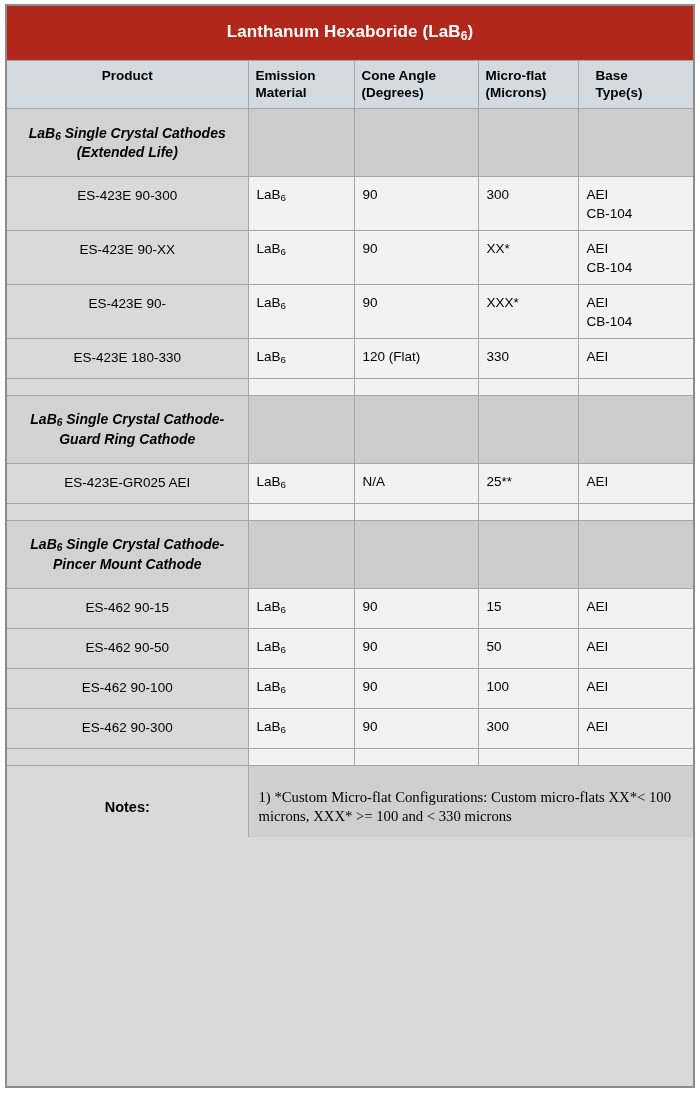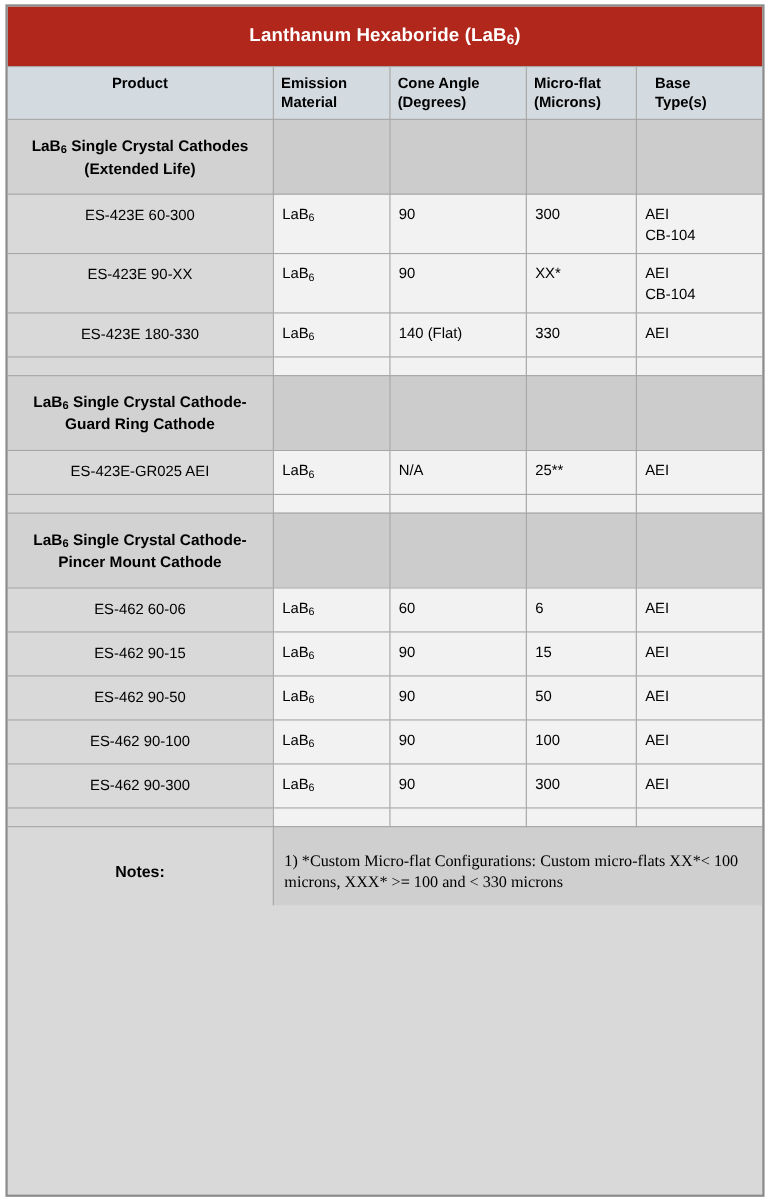--- a/index.html
+++ b/index.html
@@ -89,20 +89,21 @@
     padding: 4px 8px;
   }
   tr.section-row td.sec-label {
     text-align: center;
     vertical-align: middle;
     font-weight: bold;
     font-size: 14px;
     line-height: 1.30;
     color: #000000;
     background: #d2d2d2;
+    font-style: italic;
   }
 
   
   tr.data-row td {
     background: #f2f2f2;
     font-size: 13.5px;
     color: #000000;
     vertical-align: top;
     padding: 8px 8px 6px 8px;
     line-height: 1.44;
@@ -190,37 +191,44 @@
             </td>
           </tr>
       <tr class="section-row">
             <td class="sec-label"><span>LaB</span><sub>6</sub><span> Single Crystal Cathodes (Extended Life)</span></td>
             <td class=""></td>
             <td class=""></td>
             <td class=""></td>
             <td class=""></td>
           </tr>
           <tr class="data-row r-tall">
-            <td class="d-product">ES-423E 60-300</td>
+            <td class="d-product">ES-423E 90-300</td>
             <td><span>LaB</span><sub>6</sub></td>
             <td>90</td>
             <td>300</td>
             <td>AEI<br>CB-104</td>
           </tr>
           <tr class="data-row r-tall">
             <td class="d-product">ES-423E 90-XX</td>
             <td><span>LaB</span><sub>6</sub></td>
             <td>90</td>
             <td>XX*</td>
             <td>AEI<br>CB-104</td>
           </tr>
           <tr class="data-row r-tall">
+            <td class="d-product">ES-423E 90-</td>
+            <td><span>LaB</span><sub>6</sub></td>
+            <td>90</td>
+            <td>XXX*</td>
+            <td>AEI<br>CB-104</td>
+          </tr>
+          <tr class="data-row r-tall">
             <td class="d-product">ES-423E 180-330</td>
             <td><span>LaB</span><sub>6</sub></td>
-            <td>140 (Flat)</td>
+            <td>120 (Flat)</td>
             <td>330</td>
             <td>AEI</td>
           </tr>
           <tr class="spacer-row">
             <td class="d-product"></td>
             <td class=""></td>
             <td class=""></td>
             <td class=""></td>
             <td class=""></td>
           </tr>
@@ -244,27 +252,20 @@
             <td class=""></td>
             <td class=""></td>
             <td class=""></td>
           </tr>
           <tr class="section-row">
             <td class="sec-label"><span>LaB</span><sub>6</sub><span> Single Crystal Cathode- Pincer Mount Cathode</span></td>
             <td class=""></td>
             <td class=""></td>
             <td class=""></td>
             <td class=""></td>
-          </tr>
-          <tr class="data-row r-tall">
-            <td class="d-product">ES-462 60-06</td>
-            <td><span>LaB</span><sub>6</sub></td>
-            <td>60</td>
-            <td>6</td>
-            <td>AEI</td>
           </tr>
           <tr class="data-row r-tall">
             <td class="d-product">ES-462 90-15</td>
             <td><span>LaB</span><sub>6</sub></td>
             <td>90</td>
             <td>15</td>
             <td>AEI</td>
           </tr>
           <tr class="data-row r-tall">
             <td class="d-product">ES-462 90-50</td>

